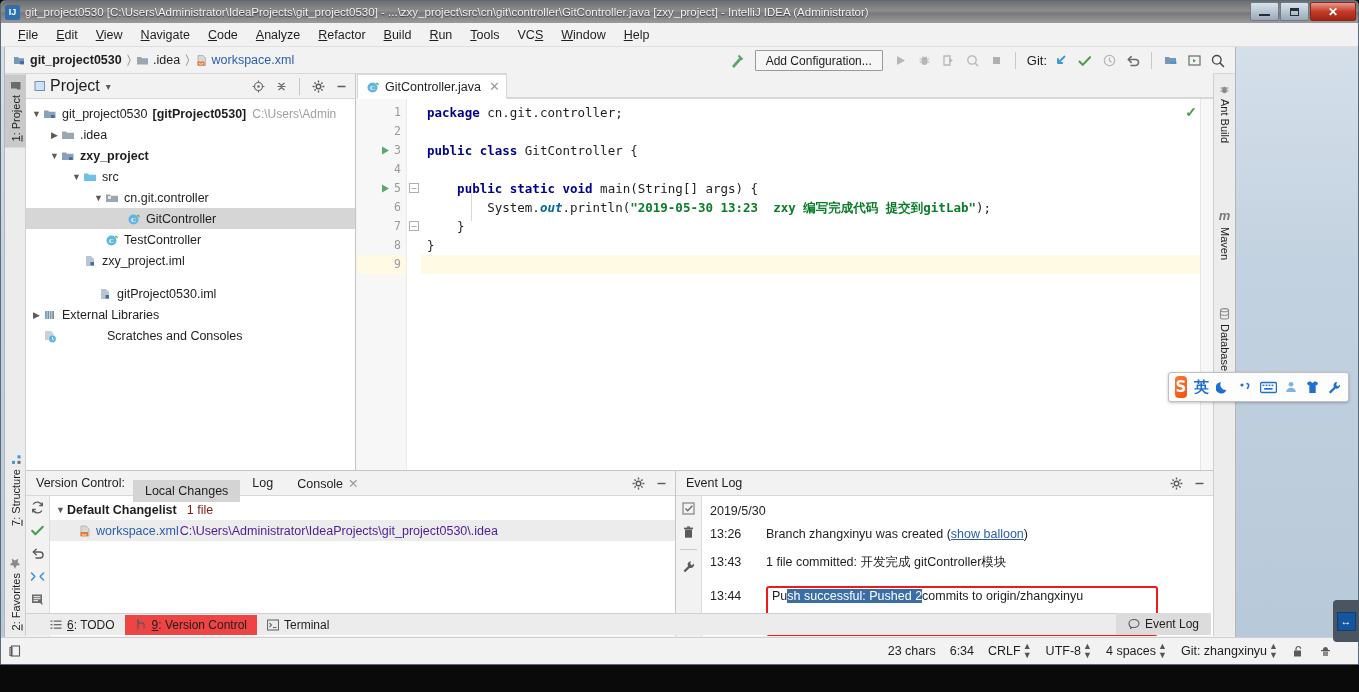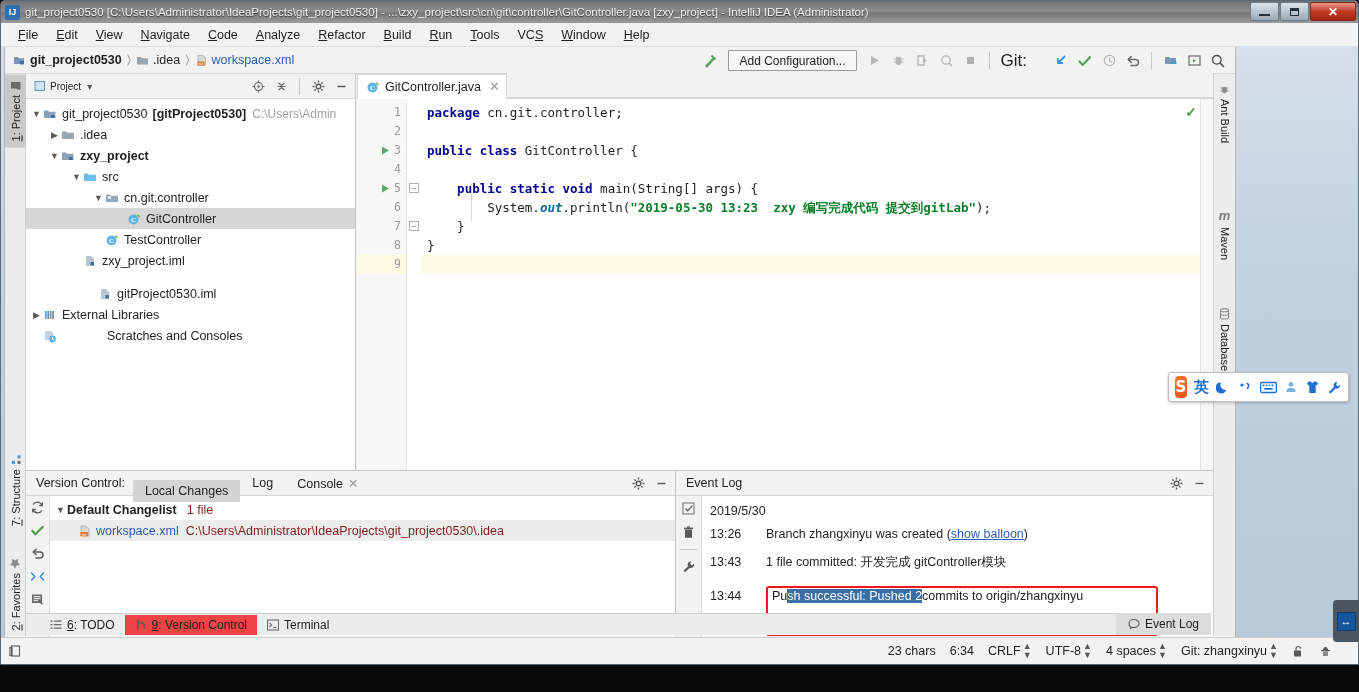--- a/index.html
+++ b/index.html
@@ -78,21 +78,21 @@
   .crumb-lbl.link { color:#2a5db0; }
   .ic { display:inline-block; vertical-align:middle; margin-right:4px; flex:none; }
 
   .toolbar-right { position:absolute; right:6px; top:0; height:27px; display:flex; align-items:center; gap:2px; }
   .tb-btn { width:22px; height:22px; display:flex; align-items:center; justify-content:center; border-radius:3px; }
   .addconf {
     height:21px; padding:0 10px; border:1px solid #9a9a9a; background:#f6f6f6;
     font-size:12px; display:flex; align-items:center; border-radius:1px; margin:0 5px;
   }
   .tb-sep { width:1px; height:17px; background:#c8c8c8; margin:0 5px; }
-  .git-lbl { font-size:17px; margin:0 21px 0 4px; }
+  .git-lbl { font-size:13px; margin:0 1px 0 4px; }
 
   
   .lstrip {
     position:absolute; left:0; top:27px; width:21px; height:562px;
     background:#ececec; border-right:1px solid #cfcfcf;
   }
   .vtab {
     position:absolute; left:0; width:21px;
     writing-mode:vertical-rl; text-orientation:mixed;
     font-size:11px; padding:6px 4px; white-space:nowrap; color:#1e1e1e;
@@ -110,21 +110,21 @@
 
   
   .proj {
     position:absolute; left:21px; top:27px; width:330px; height:396px;
     background:#fff; border-right:1px solid #c6c6c6;
   }
   .panel-head {
     height:25px; background:#f2f2f2; border-bottom:1px solid #d7d7d7;
     display:flex; align-items:center; padding:0 4px 0 8px; position:relative;
   }
-  .panel-title { font-size:10px; }
+  .panel-title { font-size:16px; }
   .ph-right { position:absolute; right:4px; top:0; height:25px; display:flex; align-items:center; gap:3px; }
   .ph-btn { width:20px; height:20px; display:flex; align-items:center; justify-content:center; border-radius:3px; }
 
   .tree { padding:4px 0 0 0; font-size:12.5px; overflow:hidden; height:370px; }
   .trow { height:21px; display:flex; align-items:center; white-space:nowrap; padding-right:4px; }
   .trow.sel { background:#d6d6d6; }
   .arrow { width:13px; height:13px; flex:none; display:flex; align-items:center; justify-content:center; color:#5a5a5a; font-size:9px; }
   .tlabel { margin-left:1px; }
   .tlabel.bold { font-weight:bold; }
   .tpath { color:#a0a0a0; margin-left:6px; font-size:12px; }
@@ -728,21 +728,21 @@
             </div>
             <div style="display:flex;align-items:center;height:21px;padding-left:28px;background:#ececec;">
               <span class="ic">
                 <svg width="14" height="14" viewBox="0 0 14 14">
                     <path d="M3 2h5l3 3v7H3z" fill="#d8d8d8" stroke="#9a9a9a" stroke-width=".6"></path>
                     <rect x="2.5" y="8" width="7.5" height="4.2" fill="#e8762c"></rect>
                     <text x="6.2" y="11.6" font-size="4" fill="#fff" text-anchor="middle" font-family="monospace">&lt;&gt;</text>
                   </svg>
               </span>
               <span style="color:#2a5db0;">workspace.xml</span>
-              <span style="color:#7f1d1d;margin-left:7px;">C:\Users\Administrator\IdeaProjects\git_project0530\.idea</span>
+              <span style="color:#4c1d95;margin-left:1px;">C:\Users\Administrator\IdeaProjects\git_project0530\.idea</span>
             </div>
           </div>
         </div>
       </div>
 
       <div class="evlog">
         <div class="ev-head">
           <span style="font-size:12.5px;">Event Log</span>
           <div class="ph-right">
             <div class="ph-btn">

